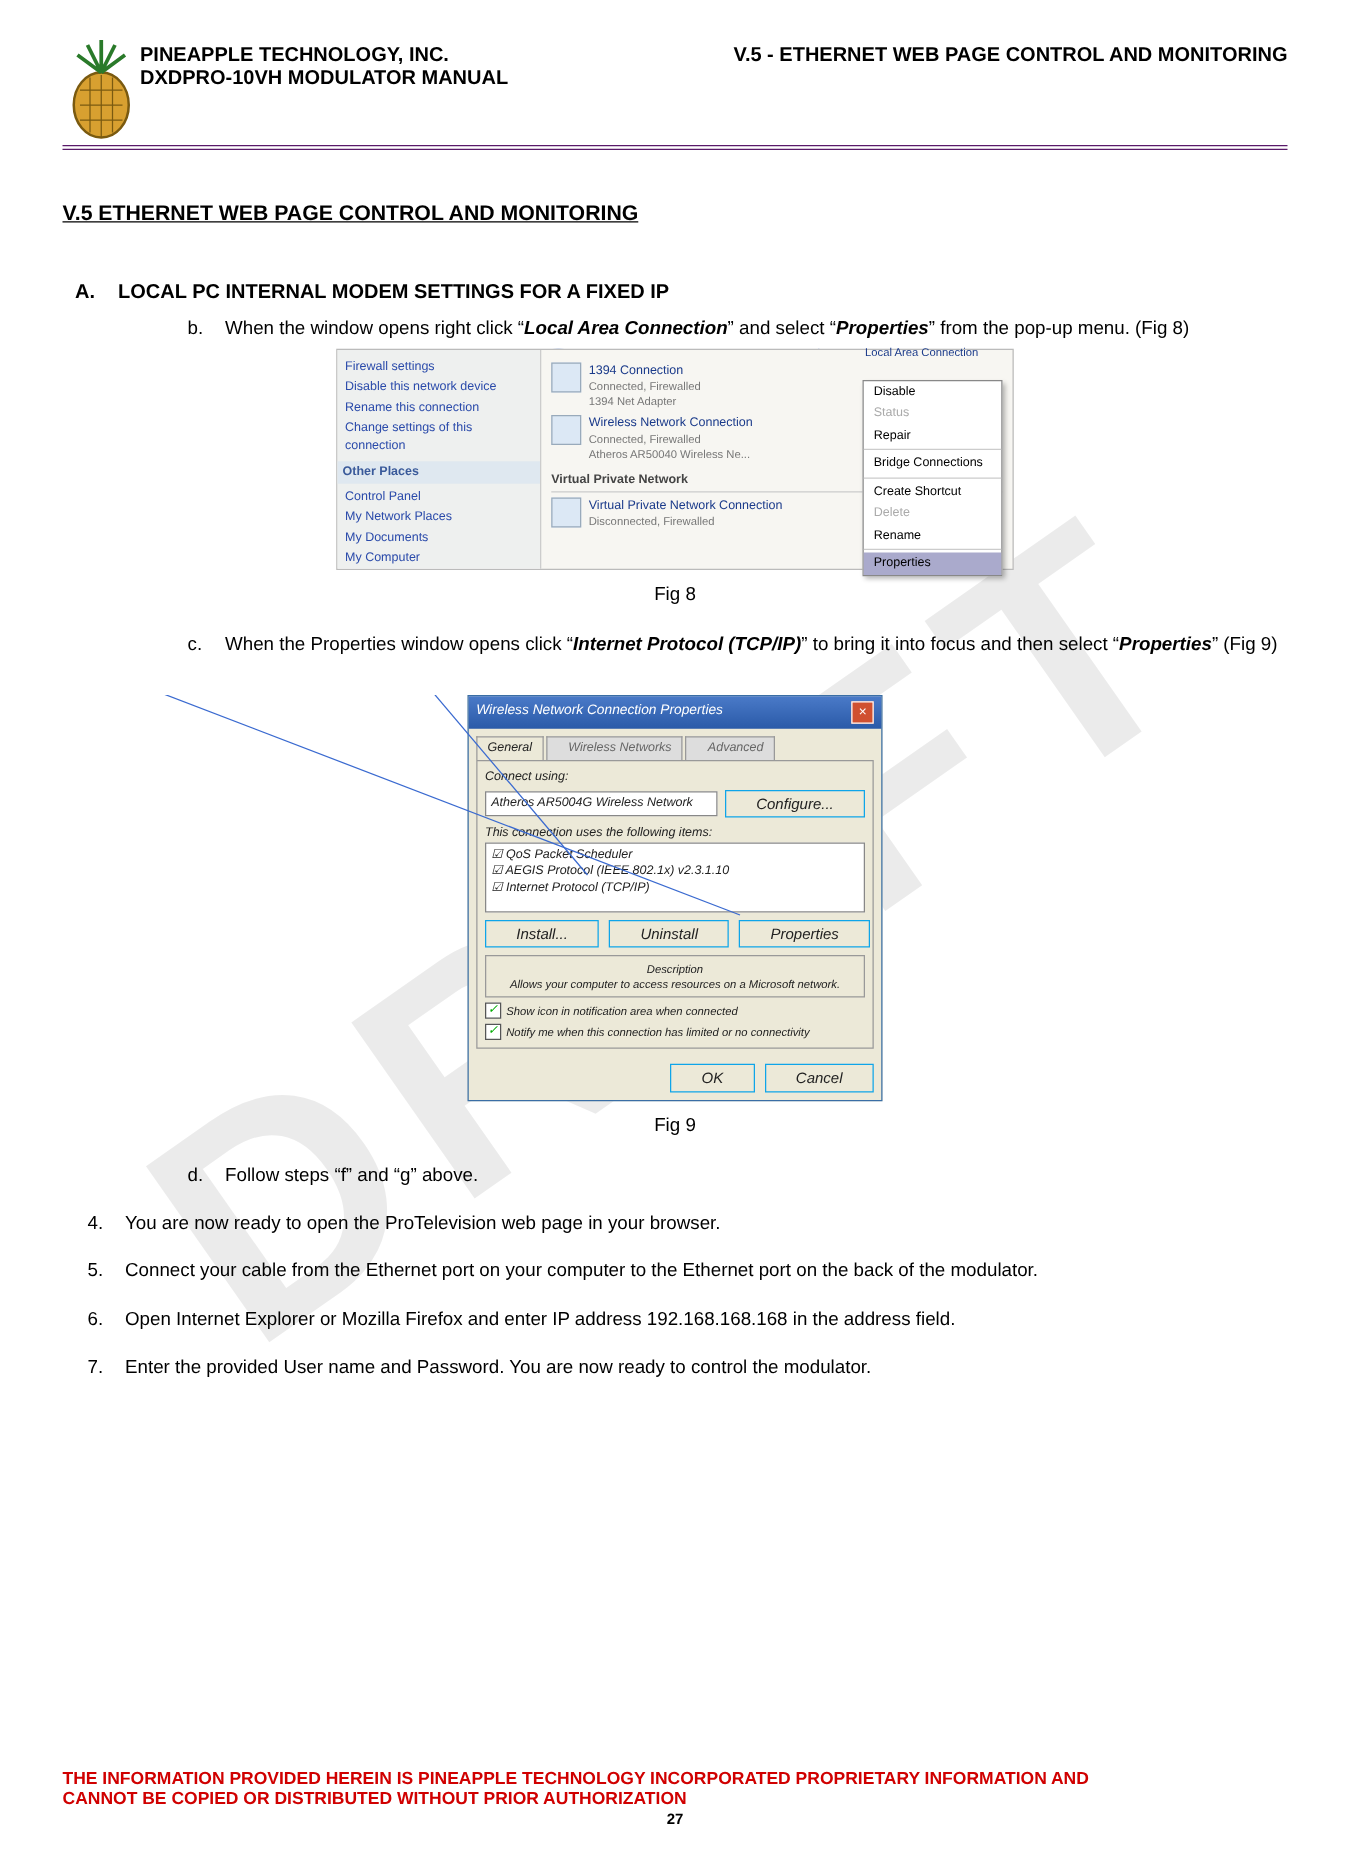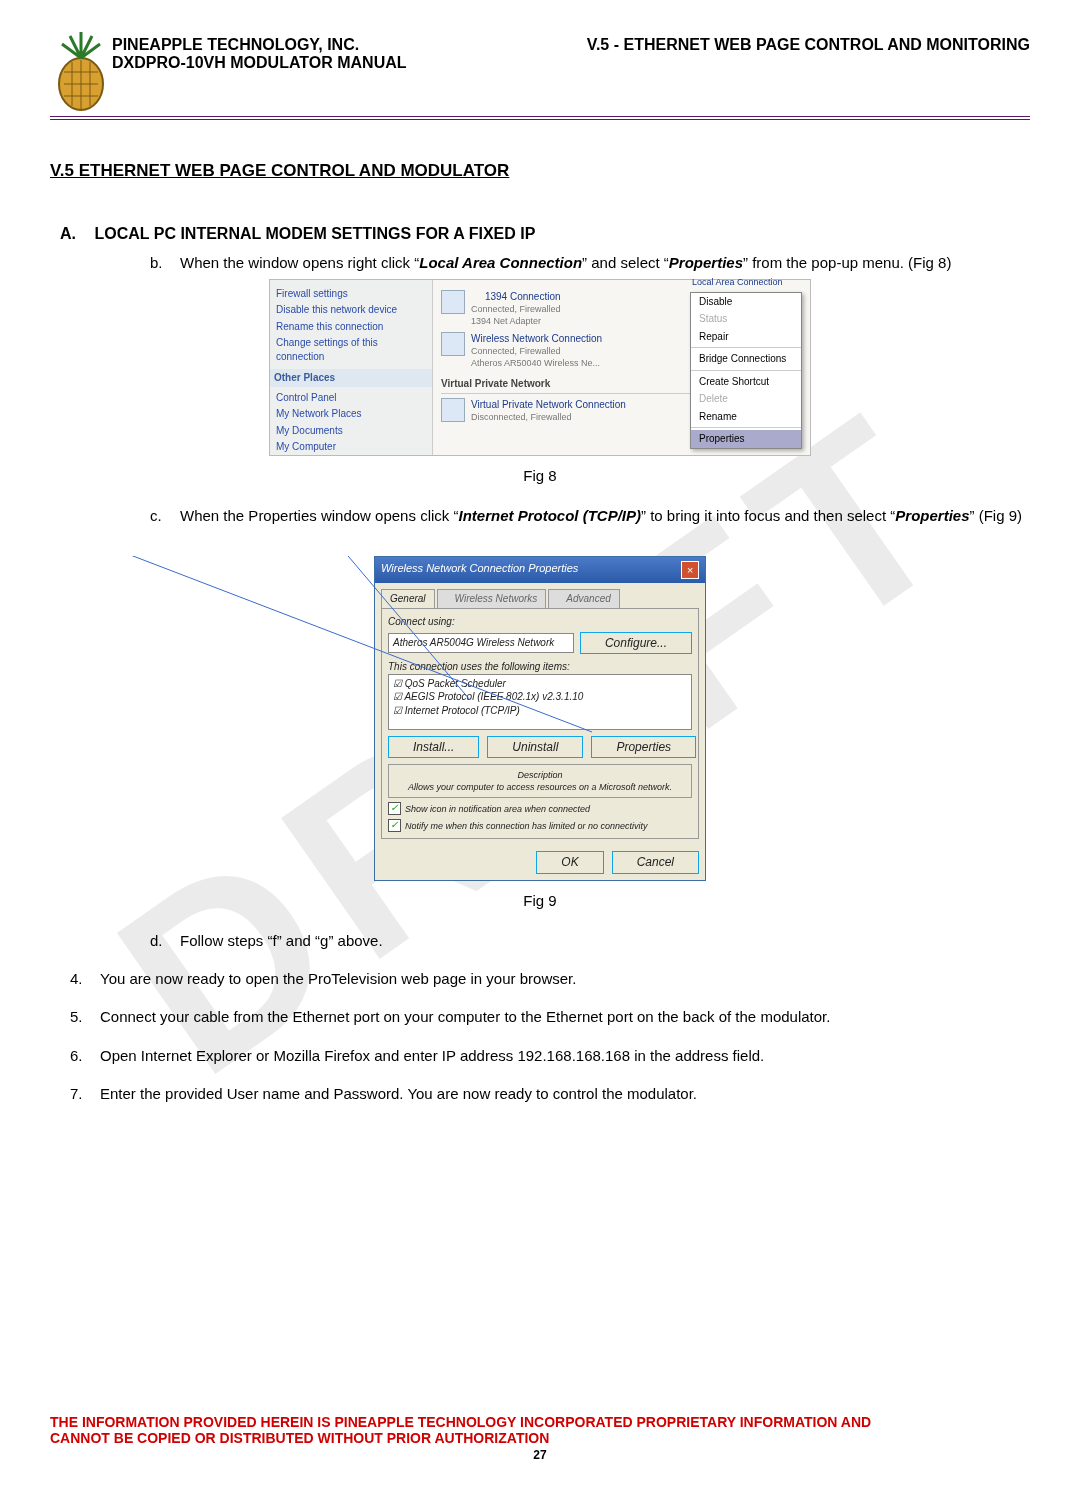--- a/index.html
+++ b/index.html
@@ -119,27 +119,27 @@
   }
   .fig8 .sidebar .task { margin: 3px 0; color:#2a4aaa; }
   .fig8 .sidebar .sec-hdr { background:#dfe8f0; color:#3a5a9a; font-weight:bold; padding:2px 4px; margin:6px -6px 4px -6px; }
   .fig8 .main {
     flex:1;
     padding: 6px 8px;
     position: relative;
   }
   .fig8 .conn { display:flex; gap:6px; margin:4px 0; align-items:flex-start; }
   .fig8 .conn .ic { width:22px; height:22px; background:#dce8f5; border:1px solid #9ab; flex-shrink:0; }
-  .fig8 .conn .tx .t1 { color:#1a3a8a;text-align:right; }
+  .fig8 .conn .tx .t1 { color:#1a3a8a; }
   .fig8 .conn .tx .t2 { color:#777; font-size:9px; }
   .fig8 .vpn-hdr { font-weight:bold; color:#444; margin-top:8px; border-bottom:1px solid #ccc; padding-bottom:2px; }
   .fig8 .ctxmenu {
     position:absolute;
     right: 8px;
-    top: 12px;
+    top: 24px;
     width: 110px;
     background:#fff;
     border:1px solid #888;
     box-shadow: 2px 2px 4px rgba(0,0,0,0.3);
     font-size:10px;
   }
   .fig8 .ctxmenu .mi { padding:2px 8px; color:#000; }
   .fig8 .ctxmenu .mi.dis { color:#aaa; }
   .fig8 .ctxmenu .sep { border-top:1px solid #ccc; margin:2px 0; }
   .fig8 .ctxmenu .mi.hl { background:#aac; }
@@ -219,21 +219,21 @@
         <div>DXDPRO-10VH MODULATOR MANUAL</div>
       </div>
       <div class="header-right">
         <div>V.5 - ETHERNET WEB PAGE CONTROL AND MONITORING</div>
       </div>
     </div>
   </div>
   <hr class="header-rule">
 
   <div class="content">
-    <div class="section-title">V.5 ETHERNET WEB PAGE CONTROL AND MODULATOR</div>
+    <div class="section-title">V.5 ETHERNET WEB PAGE CONTROL AND MONITORING</div>
 
     <div class="sub-a">
       <span class="letter">A.</span>
       <span>LOCAL PC INTERNAL MODEM SETTINGS FOR A FIXED IP</span>
     </div>
 
     <div class="item-bcd">
       <div class="marker">b.</div>
       <div class="body">
         <span>When the window opens right click “</span><span class="bi">Local Area Connection</span><span>” and select “</span><span class="bi">Properties</span><span>” from the pop-up menu. (Fig 8)</span>

